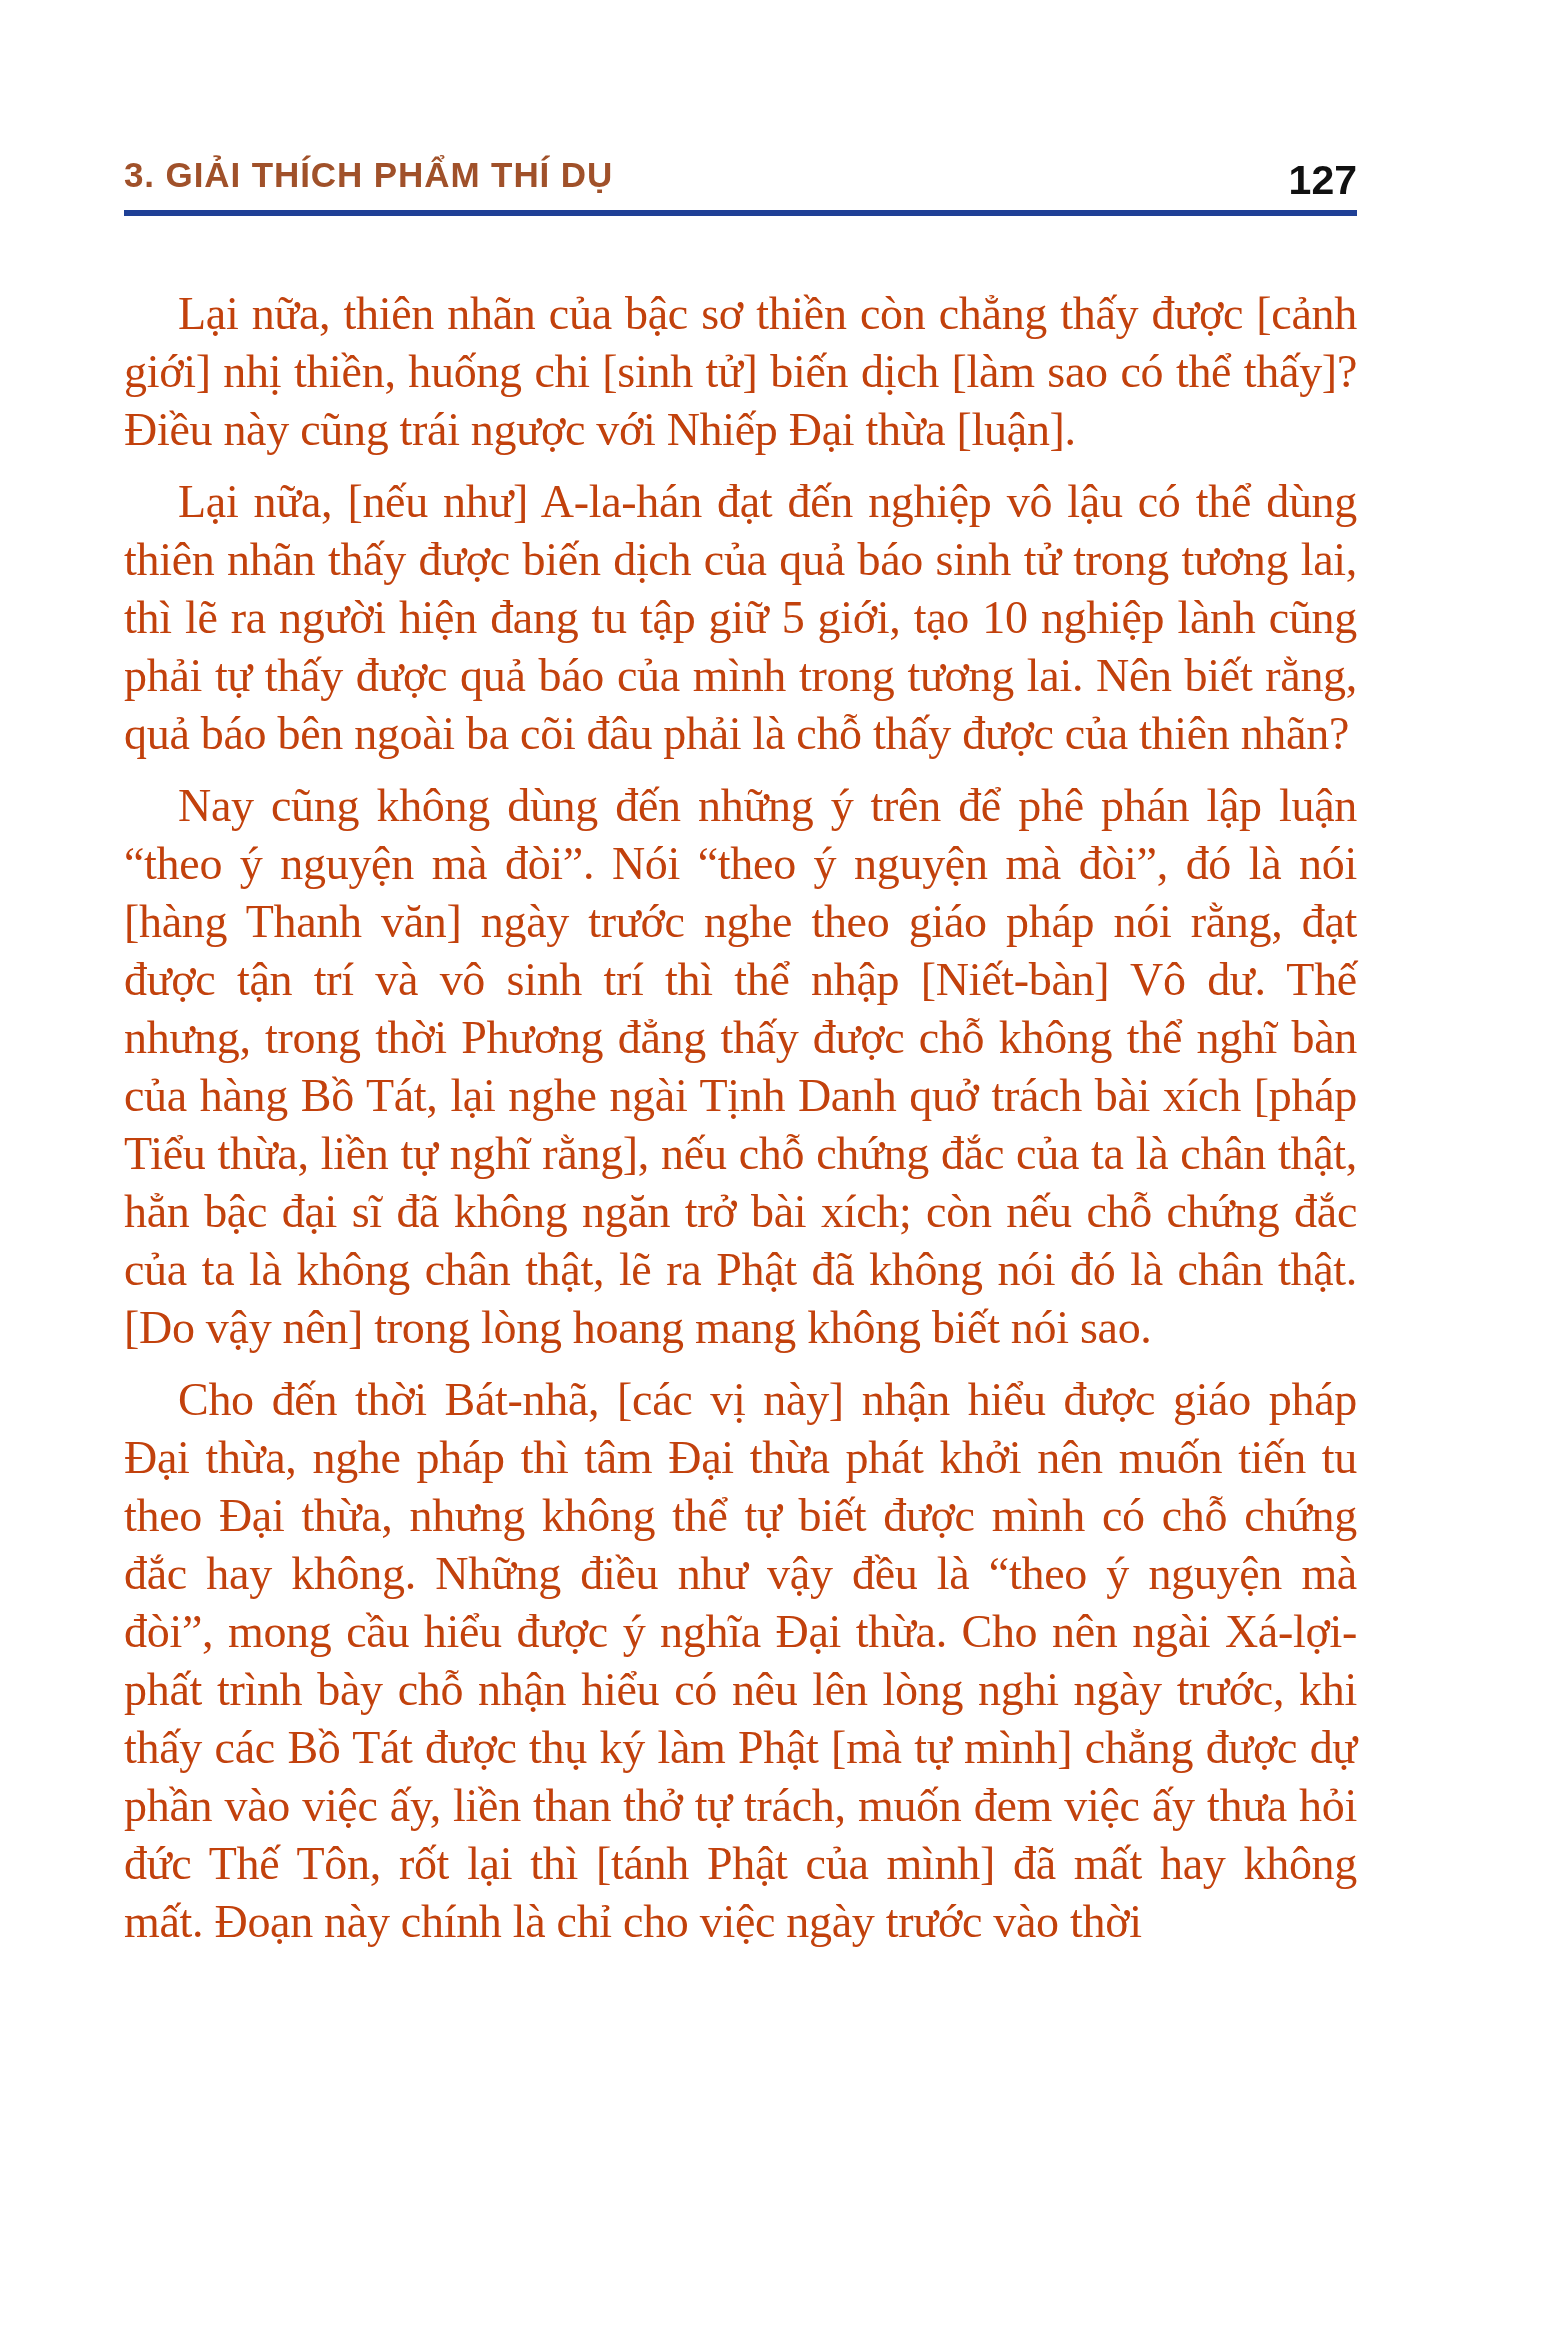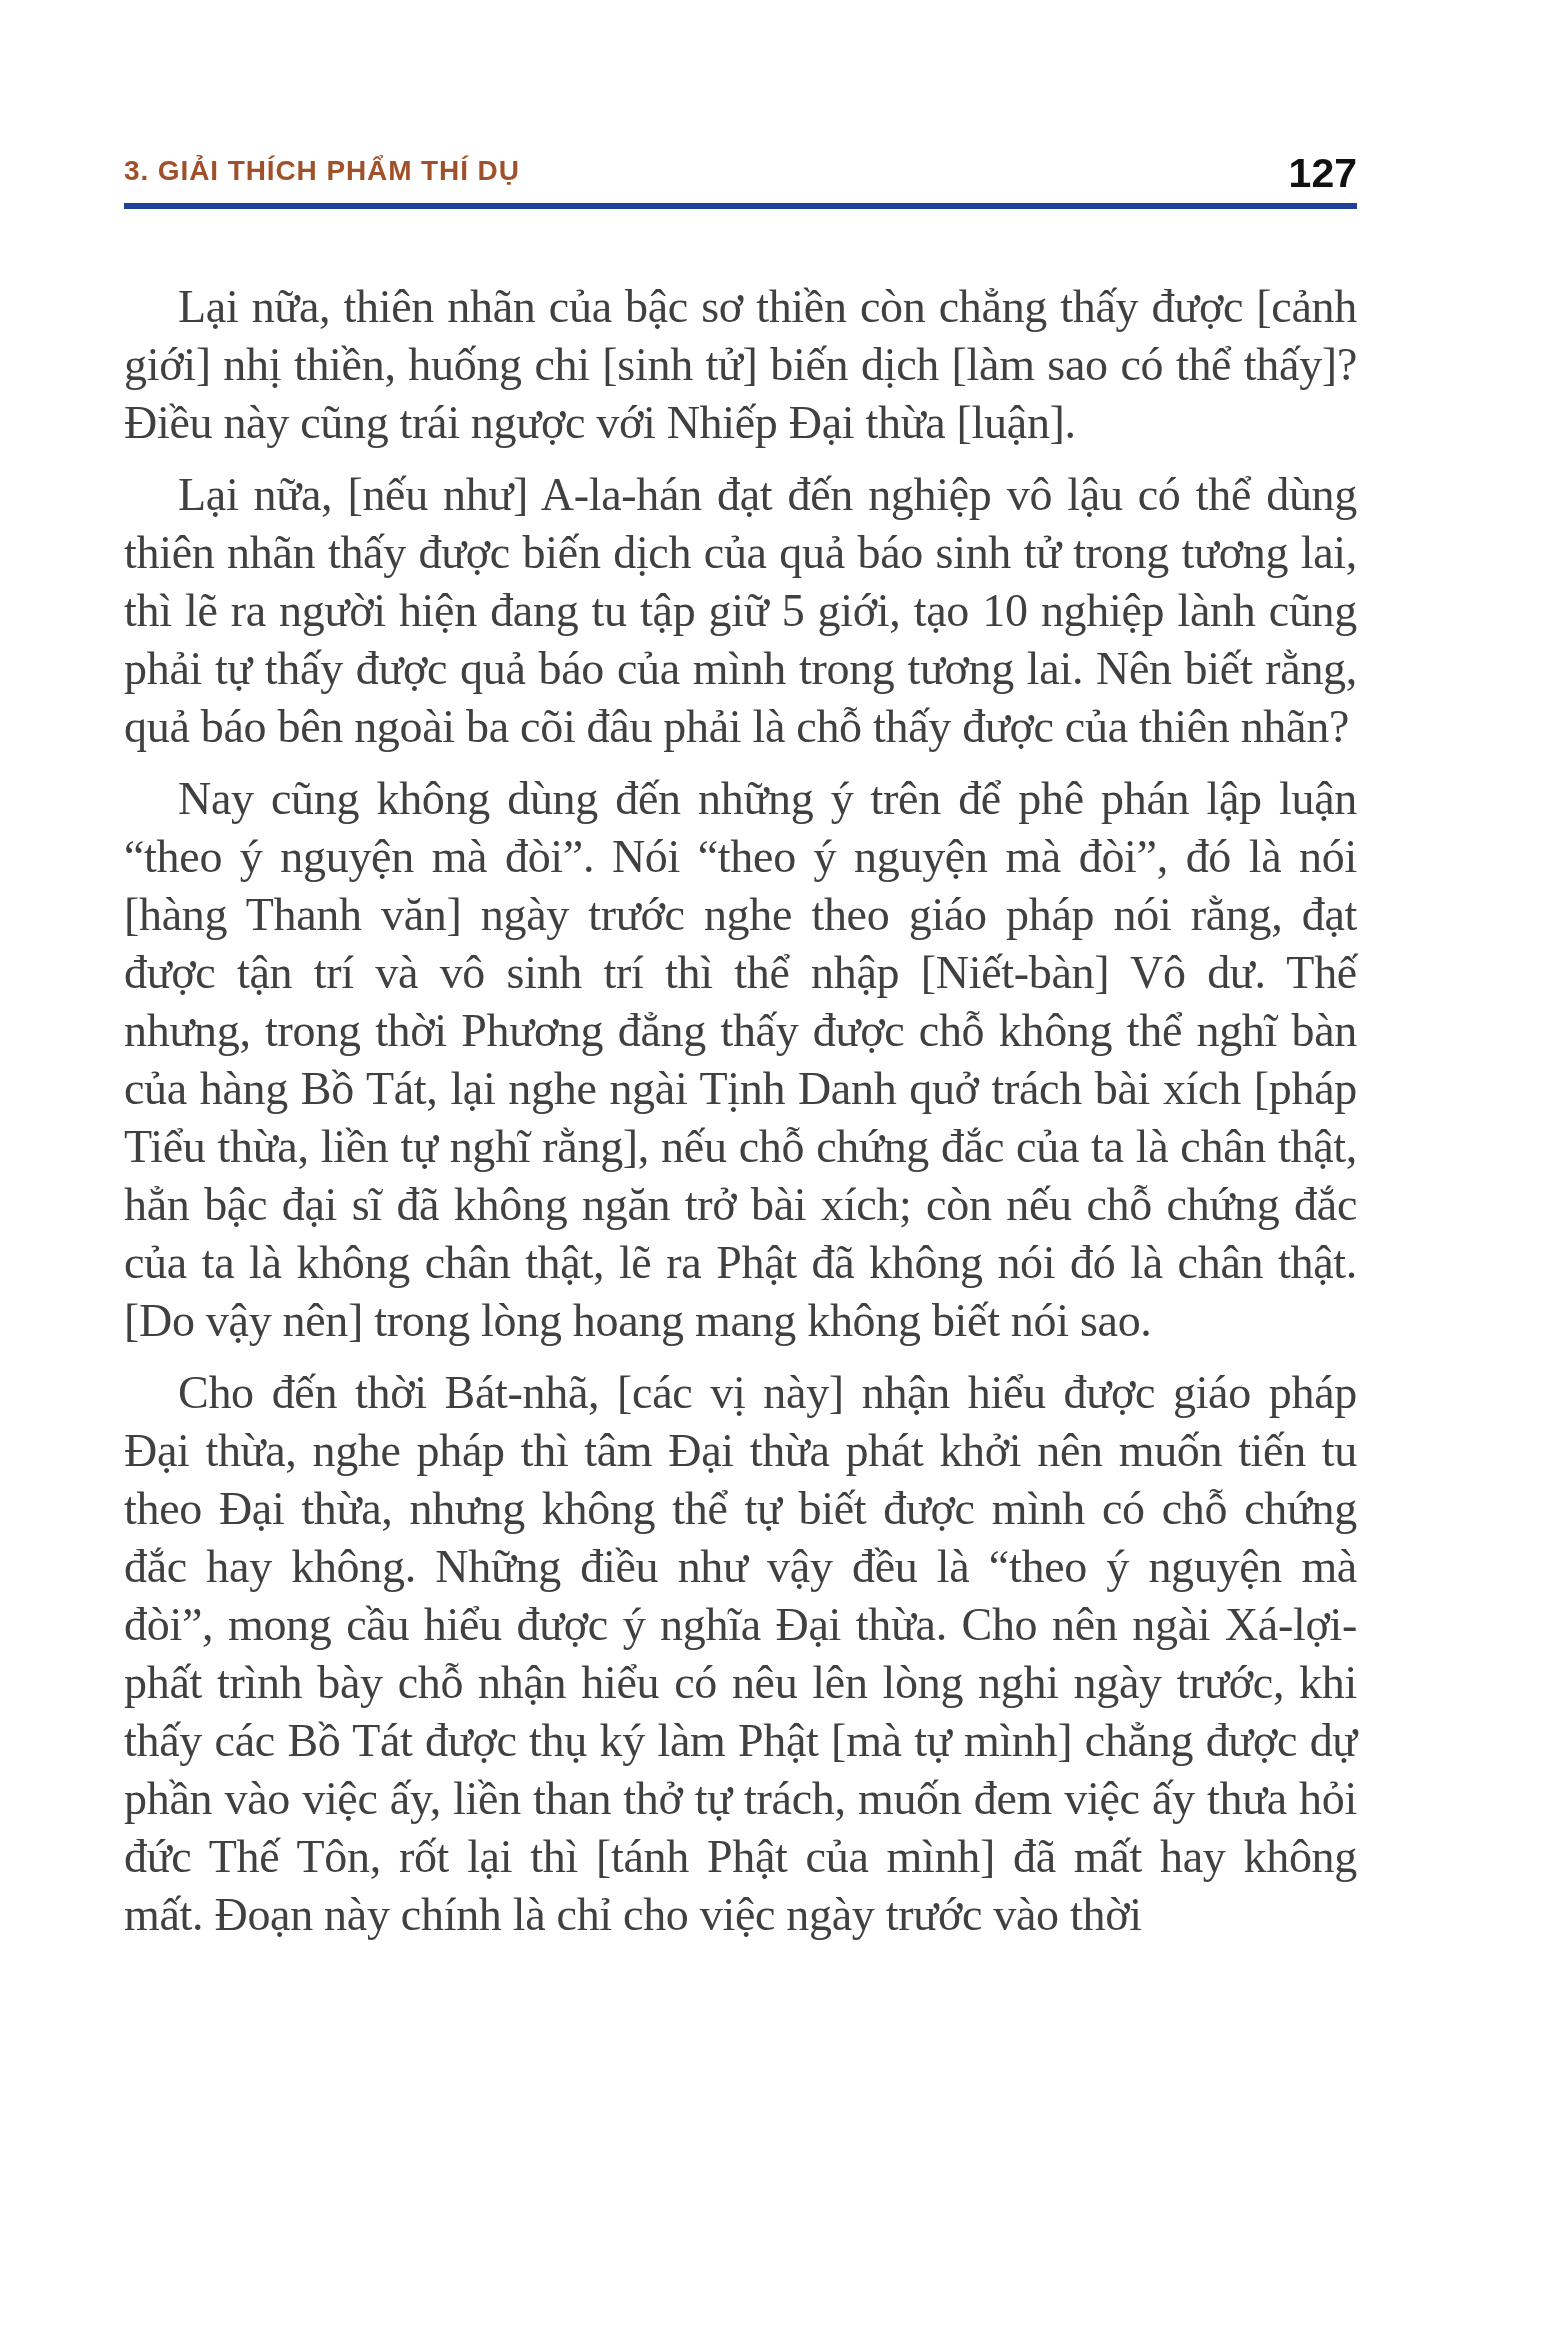--- a/index.html
+++ b/index.html
@@ -21,21 +21,21 @@
     width: 1233px;
   }
   .page-header {
     display: flex;
     justify-content: space-between;
     align-items: flex-end;
   }
   .running-title {
     font-family: "Liberation Sans", sans-serif;
     font-weight: bold;
-    font-size: 28px;
+    font-size: 35px;
     letter-spacing: 0.9px;
     color: #A0512A;
     line-height: 1;
     padding-bottom: 3.5px;
     margin-top: 44px;
   }
   .page-number {
     font-family: "Liberation Sans", sans-serif;
     font-weight: bold;
     font-size: 41px;
@@ -48,21 +48,21 @@
     background: #1F4096;
     margin-top: 14px;
   }
   .body-text {
     margin-top: 69px;
   }
   .para {
     font-family: "Liberation Serif", serif;
     font-size: 46px;
     line-height: 58px;
-    color: #404040;
+    color: #c2410c;
     text-align: justify;
     text-indent: 54px;
     margin: 0 0 14px 0;
     letter-spacing: -0.3px;
   }
 </style>
 </head>
 <body>
 
 <div class="page">

